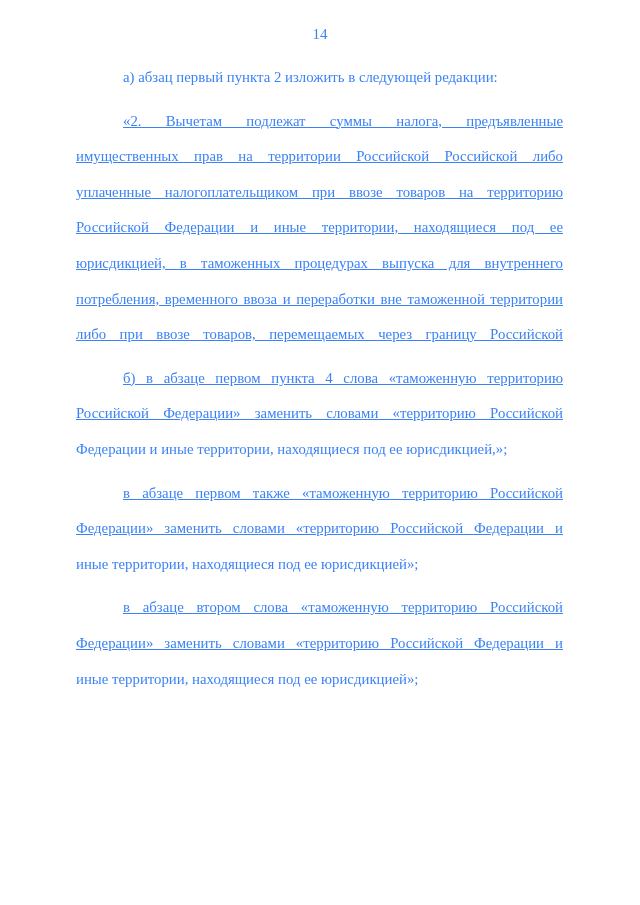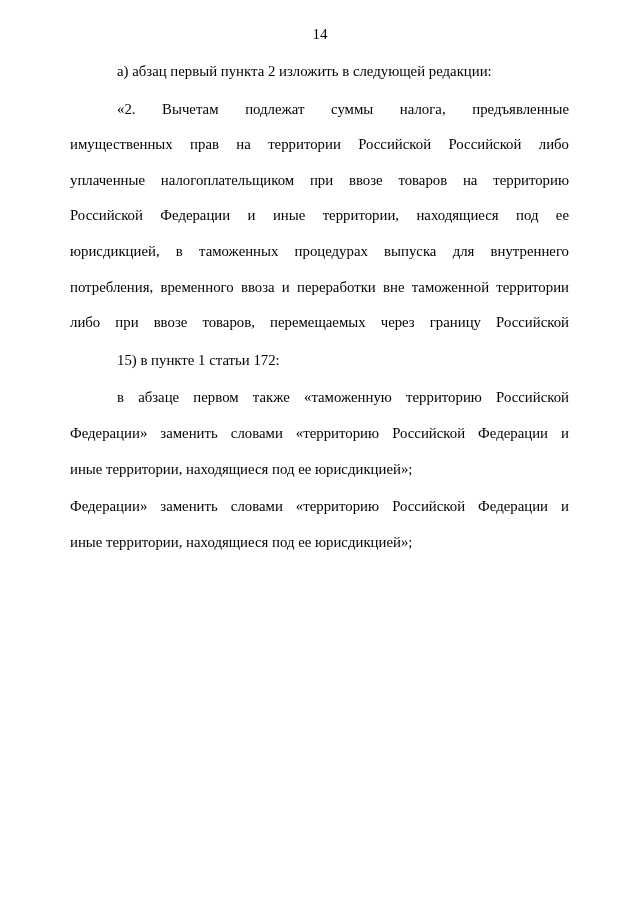--- a/index.html
+++ b/index.html
@@ -5,52 +5,53 @@
   html, body {
     margin: 0;
     padding: 0;
     background: #ffffff;
   }
   .page {
     position: relative;
     width: 640px;
     height: 743px;
     background: #ffffff;
-    color: #000000;
+    color: #3b82f6;
     font-family: "Liberation Serif", "DejaVu Serif", serif;
     overflow: hidden;
   }
   .page-number {
     position: absolute;
     top: 26px;
     left: 0;
     right: 0;
     text-align: center;
     font-size: 15px;
     line-height: 17px;
   }
   .content {
     position: absolute;
     top: 52px;
     left: 68px;
     width: 503px;
     font-size: 14.8px;
   }
   .para {
-    margin: 2px;
+    margin: 8px;
     padding: 0;
   }
   .line {
     line-height: 35.6px;
     text-align: justify;
     text-align-last: left;
     -moz-text-align-last: left;
   }
   .line.just {
     text-align-last: justify;
+    text-decoration: underline;
     -moz-text-align-last: justify;
   }
   .line.indent {
     text-indent: 47px;
   }
 </style>
 </head>
 <body>
 
 <div class="page">
@@ -66,30 +67,33 @@
     <div class="para">
       <div class="line indent just">«2. Вычетам подлежат суммы налога, предъявленные</div>
       <div class="line just">имущественных прав на территории Российской Российской либо</div>
       <div class="line just">уплаченные налогоплательщиком при ввозе товаров на территорию</div>
       <div class="line just">Российской Федерации и иные территории, находящиеся под ее</div>
       <div class="line just">юрисдикцией, в таможенных процедурах выпуска для внутреннего</div>
       <div class="line just">потребления, временного ввоза и переработки вне таможенной территории</div>
       <div class="line just">либо при ввозе товаров, перемещаемых через границу Российской</div>
     </div>
 
+    <div class="para">
+      <div class="line indent just">б) в абзаце первом пункта 4 слова «таможенную территорию</div>
+      <div class="line just">Российской Федерации» заменить словами «территорию Российской</div>
+      <div class="line">Федерации и иные территории, находящиеся под ее юрисдикцией,»;</div>
+    </div>
 
-    <div class="para">
-      <div class="line indent">15) в пункте 1 статьи 172:</div>
-    </div>
 
     <div class="para">
       <div class="line indent just">в абзаце первом также «таможенную территорию Российской</div>
       <div class="line just">Федерации» заменить словами «территорию Российской Федерации и</div>
       <div class="line">иные территории, находящиеся под ее юрисдикцией»;</div>
     </div>
 
     <div class="para">
+      <div class="line indent just">в абзаце втором слова «таможенную территорию Российской</div>
       <div class="line just">Федерации» заменить словами «территорию Российской Федерации и</div>
       <div class="line">иные территории, находящиеся под ее юрисдикцией»;</div>
     </div>
 
   </div>
 </div>
 
 </body></html>

